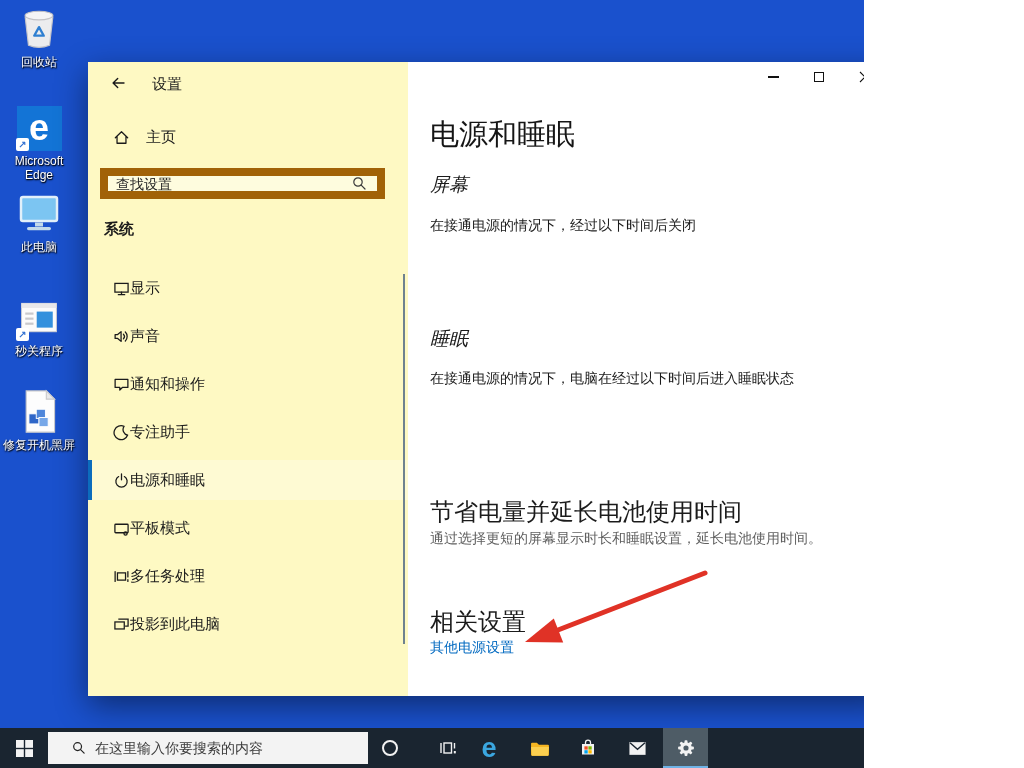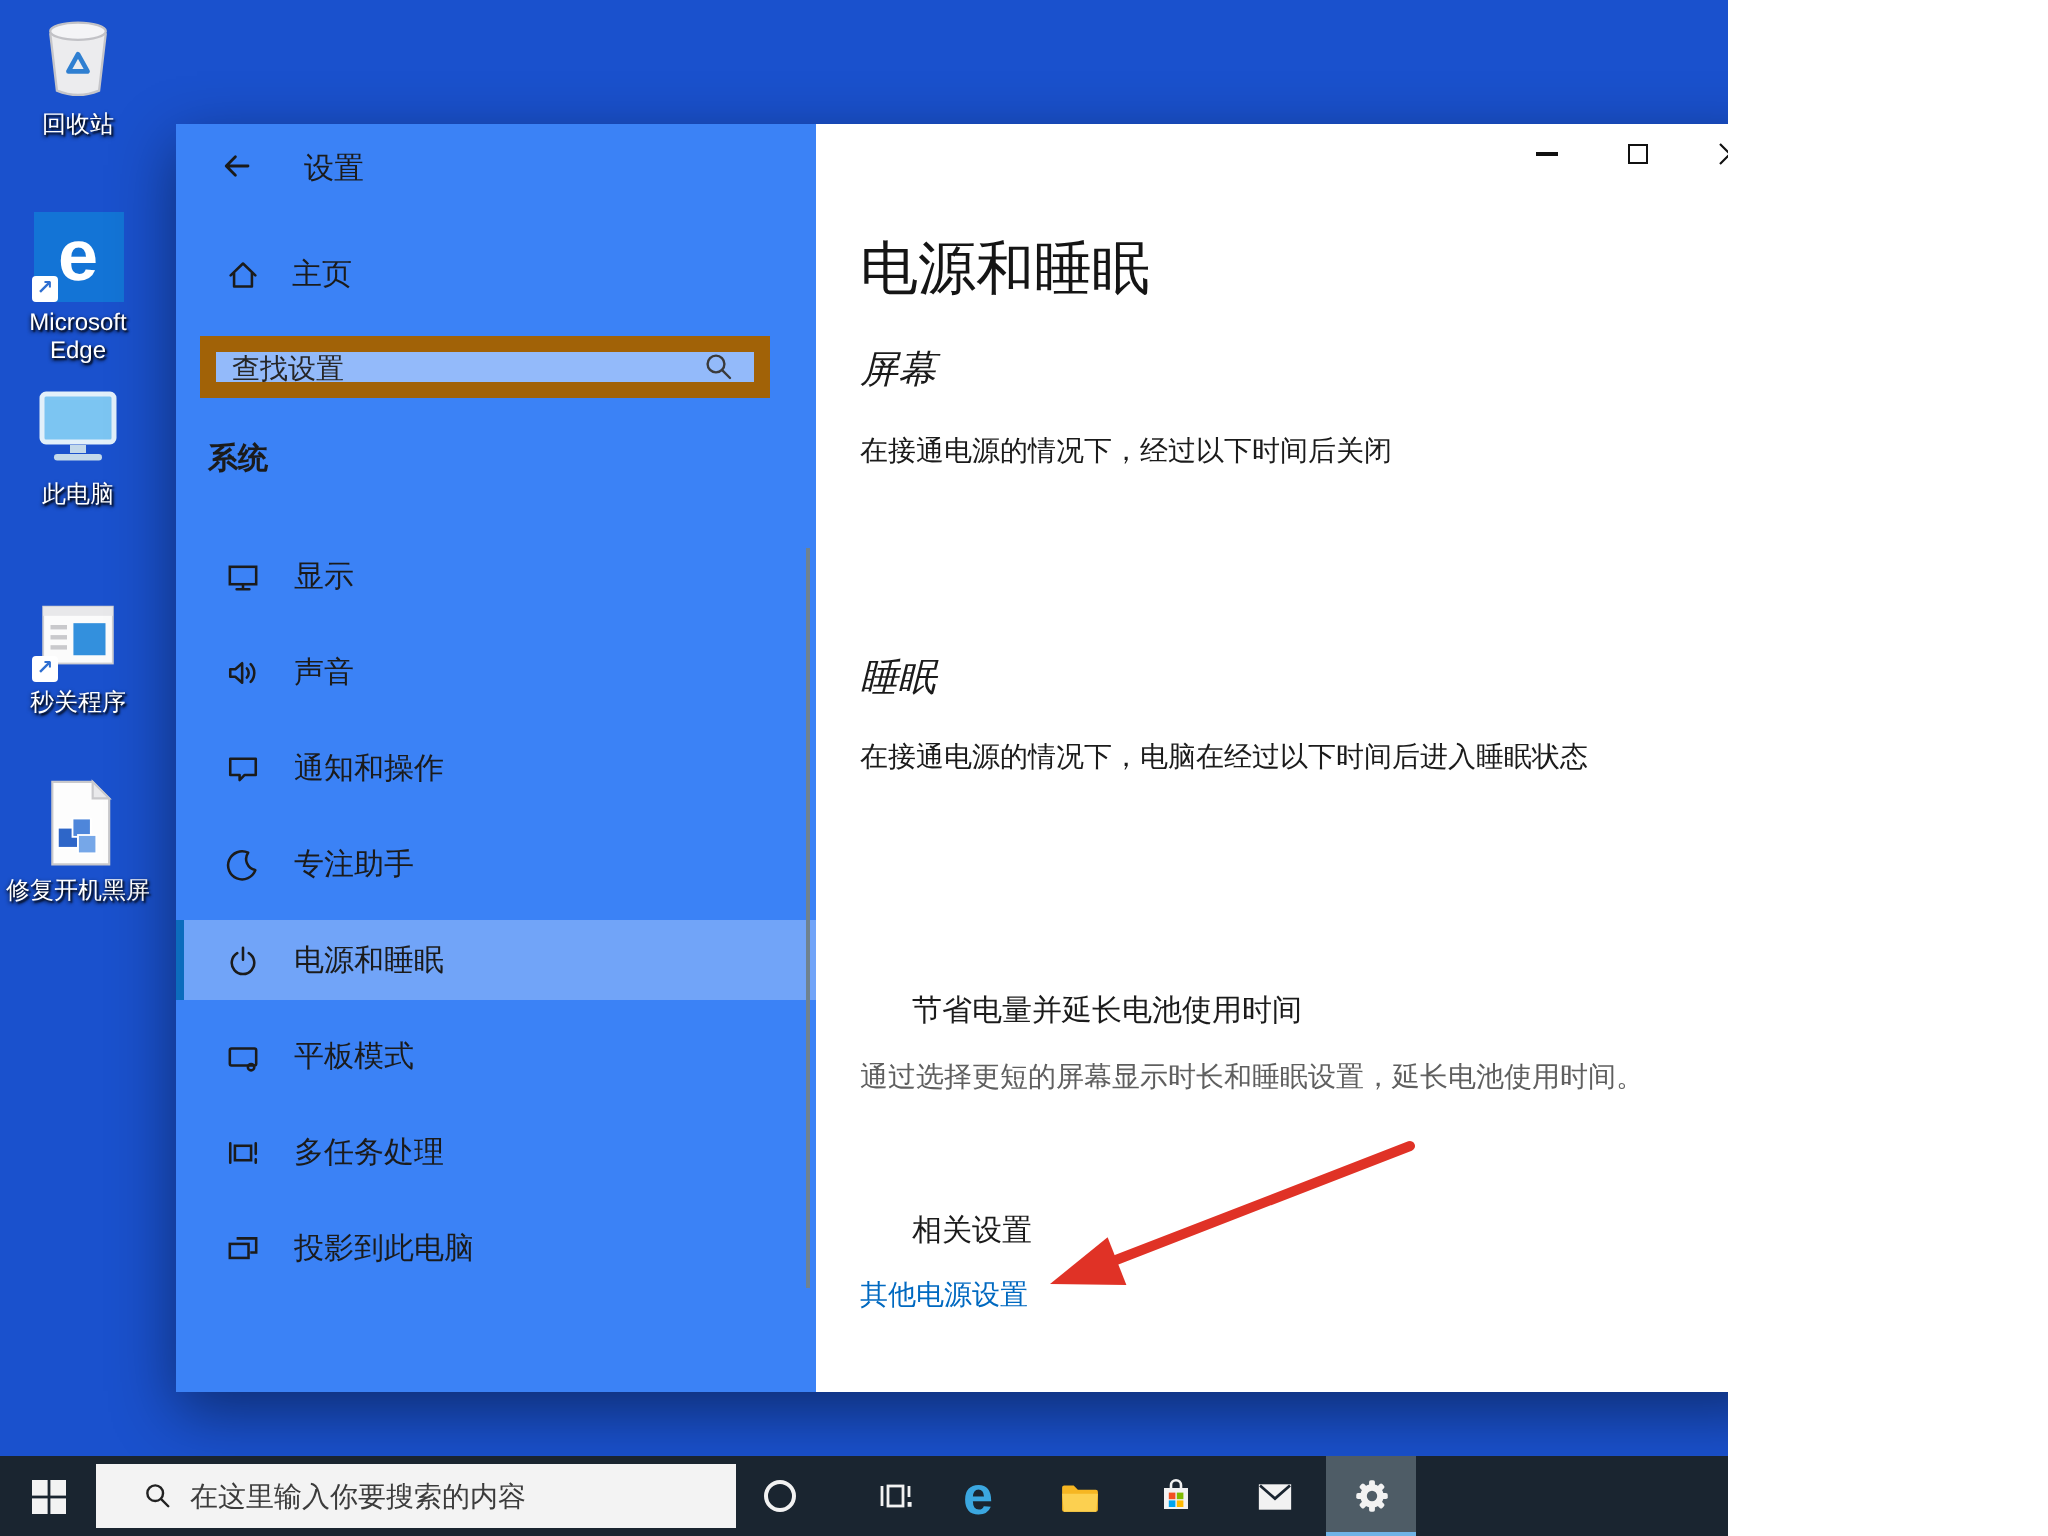--- a/index.html
+++ b/index.html
@@ -18,55 +18,55 @@
     text-shadow:0 1px 2px rgba(0,0,0,.95), 1px 1px 1px rgba(0,0,0,.8); }
   #d1{top:5px} #d2{top:104px} #d3{top:190px} #d4{top:294px} #d5{top:388px}
   .edge-tile { width:45px; height:45px; background:#1374d6; display:flex; align-items:center; justify-content:center;
     color:#fff; font-size:36px; font-weight:bold; line-height:1; }
   .shortcut-ov { position:absolute; left:1px; bottom:1px; width:13px; height:13px; background:#fff;
     border-radius:2px; display:flex; align-items:center; justify-content:center; font-size:10px; color:#2f6fd1; font-weight:bold;}
 
   
   .win { position:absolute; left:88px; top:62px; width:800px; height:634px; background:#fff;
     box-shadow:0 10px 30px rgba(0,0,0,.45); display:flex; }
-  .sidebar { position:relative; width:320px; flex:none; background:#3b82f6; }
+  .sidebar { position:relative; width:320px; flex:none; background:#fef9c3; }
   .content { position:relative; flex:1; background:#fff; }
 
   .back-btn { position:absolute; left:14px; top:8px; width:32px; height:26px; display:flex; align-items:center; justify-content:center; cursor:pointer; }
   .win-title { position:absolute; left:64px; top:13px; font-size:15px; }
   .home-row { position:absolute; left:24px; top:66px; display:flex; align-items:center; gap:16px; font-size:15px; cursor:pointer; }
   .searchbox { position:absolute; left:12px; top:106px; width:285px; height:31px;
     border:8px solid #a16207; background:rgba(255,255,255,.45); display:flex; align-items:center; }
   .searchbox input { flex:1; border:0; background:transparent; outline:none; font-size:14px; color:#1a1a1a;
     padding:0 8px; font-family:inherit; }
   .searchbox input::placeholder { color:#262626; opacity:1; }
   .searchbox .mag { margin-right:10px; display:flex; }
   .sys-label { position:absolute; left:16px; top:158px; font-size:15px; font-weight:bold; }
 
   .nav { position:absolute; left:0; top:206px; right:0; }
   .nav-item { position:relative; height:40px; margin-bottom:8px; display:flex; align-items:center;
-    padding-left:24px; gap:17px; font-size:15px; cursor:pointer; }
+    padding-left:24px; font-size:15px; cursor:pointer; }
   .nav-item.sel { background:rgba(255,255,255,.28); }
   .sel-bar { position:absolute; left:0; top:0; bottom:0; width:4px; background:#0c6cbd; }
   .nav-icon { width:18px; display:flex; justify-content:center; }
   .sb-scroll { position:absolute; right:3px; top:212px; width:2px; height:370px; background:#6f828f; }
 
   
   .captions { position:absolute; top:0; right:0; display:flex; }
   .cap { width:46px; height:30px; display:flex; align-items:center; justify-content:center; cursor:pointer; }
   .minbar { width:11px; height:2px; background:#111; }
   .maxbox { width:10px; height:10px; border:1px solid #111; }
 
   .t-title { position:absolute; left:22px; top:53px; font-size:29px; font-weight:400; color:#151515; }
   .sec-head { position:absolute; left:22px; font-size:19px; color:#1b1b1b;font-style:italic; }
   .sec-desc { position:absolute; left:22px; font-size:14px; color:#1b1b1b; }
   .dd { position:absolute; left:22px; width:182px; height:33px; border:2px solid #8c8c8c; background:#fff;
     display:flex; align-items:center; justify-content:space-between; padding:0 10px 0 12px;
     font-size:14px; cursor:pointer; }
-  .big-head { position:absolute; left:22px; font-size:15px; color:#1b1b1b;margin-left:26px; }
+  .big-head { position:absolute; left:22px; font-size:24px; color:#1b1b1b; }
   .gray-desc { position:absolute; left:22px; font-size:14px; color:#5f5f5f; }
   .blue-link { position:absolute; left:22px; font-size:14px; color:#0069c0; cursor:pointer; }
   .ct-scroll { position:absolute; right:5px; top:110px; width:3px; height:520px; background:#9a9a9a; }
 
   .red-arrow { position:absolute; left:500px; top:558px; pointer-events:none; }
 
   
   .taskbar { position:absolute; left:0; top:728px; width:1024px; height:40px; background:#1a2530; }
   .tb-abs { position:absolute; top:0; height:40px; display:flex; align-items:center; justify-content:center; cursor:pointer; }
   .start { left:0; width:48px; }

